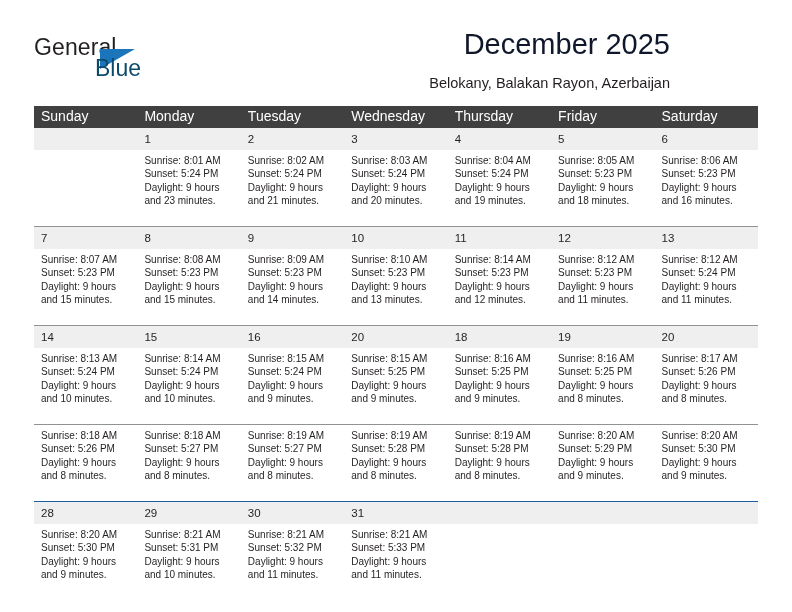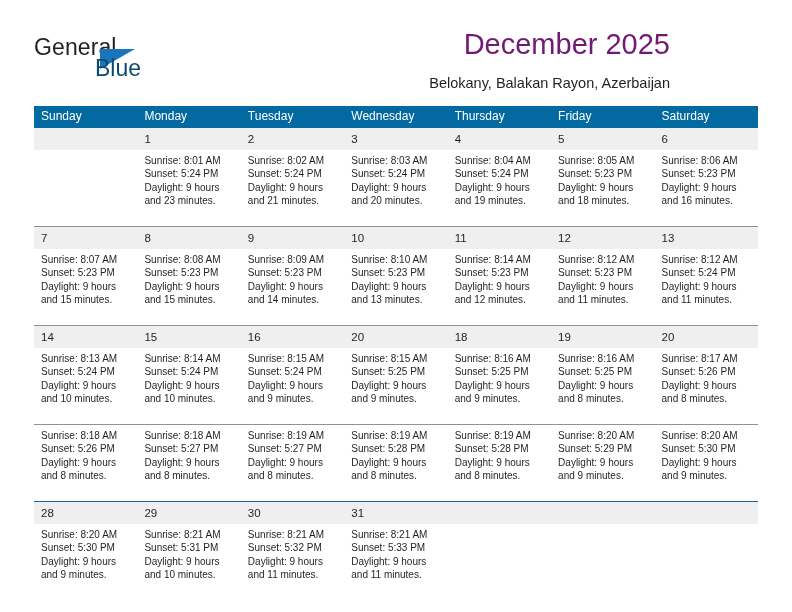--- a/index.html
+++ b/index.html
@@ -63,21 +63,21 @@
     border-bottom: 20px solid transparent;
   }
   .titles {
     position: absolute;
     right: 0;
     top: 0;
     text-align: right;
   }
   .cal-title {
     font-size: 29px;
-    color: #701a75;
+    color: #0f172a;
     line-height: 36px;
     white-space: nowrap;
   }
   .cal-subtitle {
     font-size: 14.5px;
     color: #231f20;
     line-height: 20px;
     margin-top: 11px;
     white-space: nowrap;
   }
@@ -85,23 +85,23 @@
   
   .calendar {
     position: absolute;
     left: 34px;
     top: 106px;
     width: 724px;
     border-collapse: collapse;
     table-layout: fixed;
   }
   .calendar th {
-    background: #0369a1;
+    background: #404040;
     color: #ffffff;
-    font-size: 12px;
+    font-size: 14px;
     font-weight: normal;
     text-align: left;
     padding: 4px 0 5px 7px;
     height: 11px;
     line-height: 13px;
   }
   .weekrow-sep td {
     height: 0;
     padding: 0;
     border-top: 1.3px solid #8f9396;

